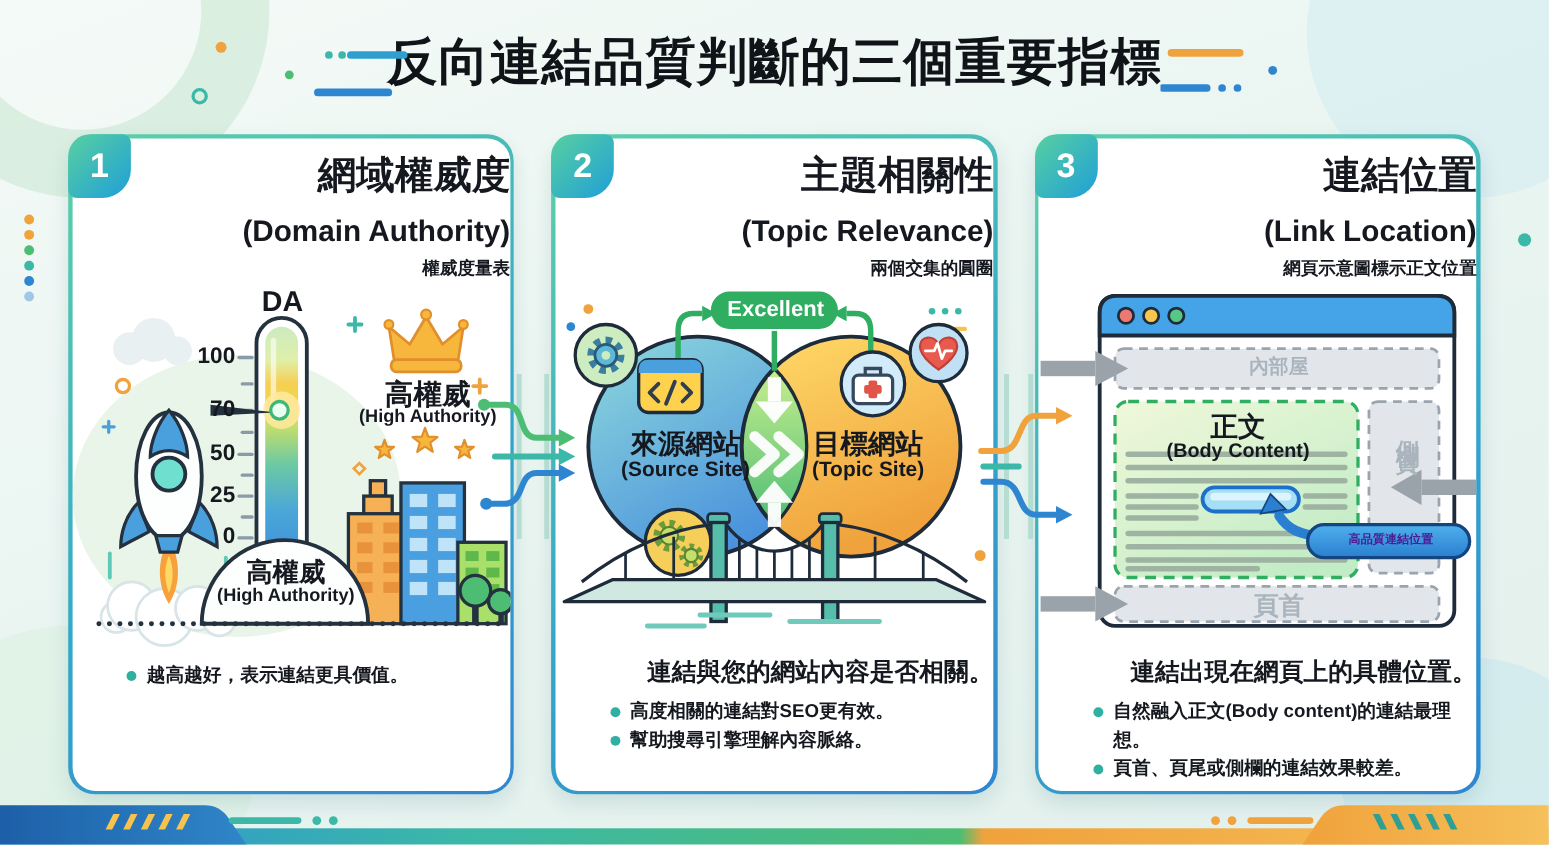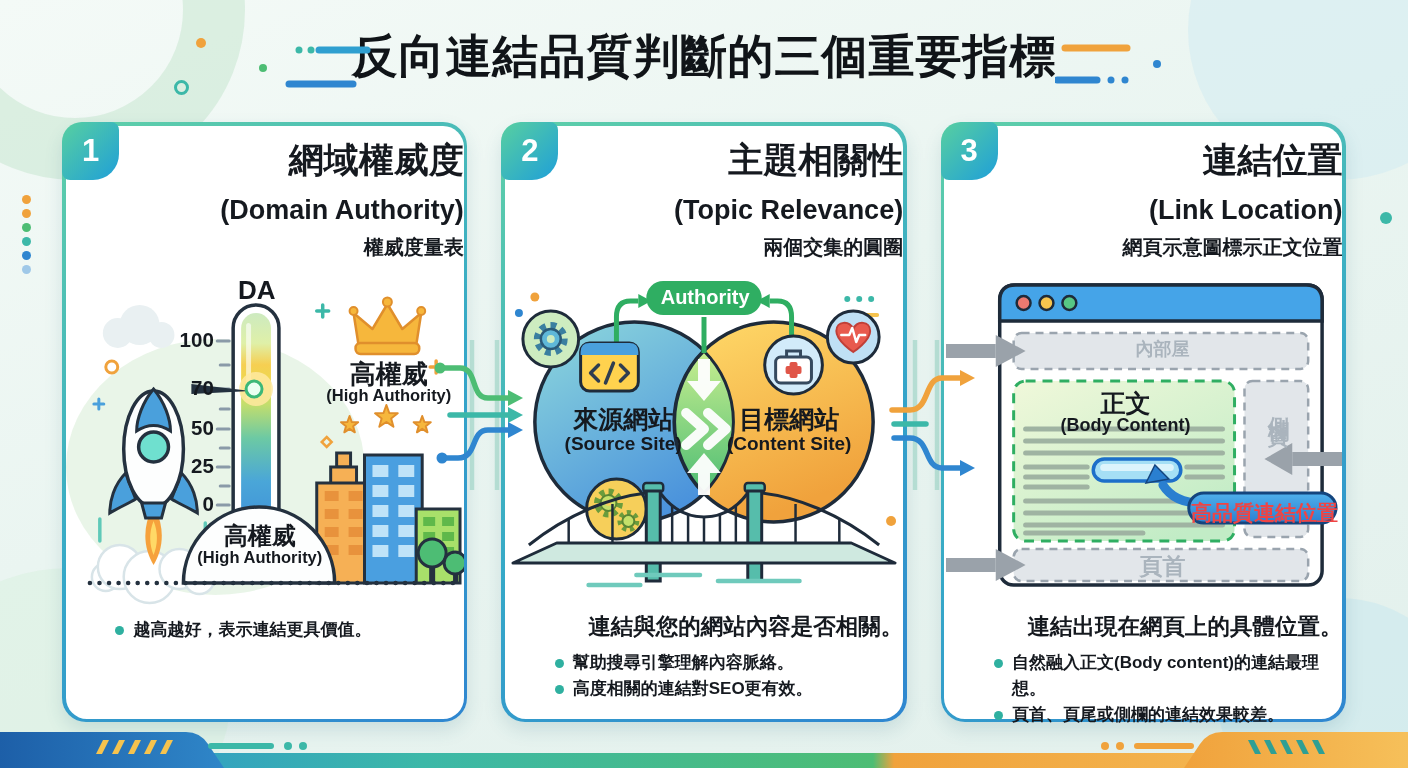--- a/index.html
+++ b/index.html
@@ -36,22 +36,22 @@
   }
   .badge {
     position:absolute; top:0; left:0; width:57px; height:58px; z-index:3;
     background:linear-gradient(135deg,#58d0a0,#1f9fd8);
     border-radius:20px 8px 26px 8px;
     color:#fff; font-size:31px; font-weight:800;
     display:flex; align-items:center; justify-content:center;
   }
   .card-title { font-size:35px; font-weight:800; line-height:1.12; }
   .card-sub { font-size:27px; font-weight:800; margin-top:16px; }
-  .card-caption { font-size:20px; font-weight:700; margin-top:8px; }
-  .illus { position:relative; width:398px; height:332px; margin-top:16px; flex:none; }
+  .card-caption { font-size:16px; font-weight:700; margin-top:8px; }
+  .illus { position:relative; width:398px; height:332px; margin-top:6px; flex:none; }
   .illus svg { position:absolute; inset:0; }
   .ov { position:absolute; white-space:nowrap; }
   .ctr { transform:translateX(-50%); }
   .summary { font-size:22.5px; font-weight:800; margin-top:2px; }
   .bullets { margin-top:8px; width:92%; padding-left:18px; }
   .bullet { display:flex; gap:9px; align-items:flex-start; font-size:17px; font-weight:700; line-height:1.55; text-align:left; }
   .bullet .bdot { width:9px; height:9px; border-radius:50%; background:#2fb0a0; margin-top:9px; flex:none; }
 
   .conn { position:absolute; width:150px; height:150px; z-index:5; pointer-events:none; }
   #conn12 { left:420px; top:340px; }
@@ -377,36 +377,36 @@
             <rect x="142" y="214" width="14" height="90" fill="#56bdab" stroke="#1e2b3a" stroke-width="3"></rect>
             <rect x="244" y="214" width="14" height="90" fill="#56bdab" stroke="#1e2b3a" stroke-width="3"></rect>
             <path d="M8 286 L52 266 L348 266 L392 286 Z" fill="#cfe9e0" stroke="#1e2b3a" stroke-width="3" stroke-linejoin="round"></path>
             <g stroke="#6fcabc" stroke-width="4.5" stroke-linecap="round">
               <line x1="132" y1="298" x2="196" y2="298"></line>
                 <line x1="214" y1="304" x2="296" y2="304"></line>
                 <line x1="84" y1="308" x2="136" y2="308"></line>
             </g>
           </g>
         </svg>
-        <span class="ov ctr" style="left:200px;top:9px;font-size:20px;font-weight:800;color:#fff">Authority</span>
+        <span class="ov ctr" style="left:200px;top:9px;font-size:20px;font-weight:800;color:#fff">Excellent</span>
         <span class="ov ctr" style="left:118px;top:126px;font-size:25px;font-weight:800">來源網站</span>
         <span class="ov ctr" style="left:118px;top:156px;font-size:19px;font-weight:800">(Source Site)</span>
         <span class="ov ctr" style="left:284px;top:126px;font-size:25px;font-weight:800">目標網站</span>
-        <span class="ov ctr" style="left:284px;top:156px;font-size:19px;font-weight:800">(Content Site)</span>
+        <span class="ov ctr" style="left:284px;top:156px;font-size:19px;font-weight:800">(Topic Site)</span>
       </div>
 
       <div class="summary">連結與您的網站內容是否相關。</div>
       <div class="bullets">
         <div class="bullet">
             <span class="bdot"></span>
-            <span>幫助搜尋引擎理解內容脈絡。</span>
+            <span>高度相關的連結對SEO更有效。</span>
           </div>
         <div class="bullet">
             <span class="bdot"></span>
-            <span>高度相關的連結對SEO更有效。</span>
+            <span>幫助搜尋引擎理解內容脈絡。</span>
           </div>
       </div>
     </div>
   </div>
 
   <div class="card">
     <div class="badge">3</div>
     <div class="card-inner">
       <div class="card-title">連結位置</div>
       <div class="card-sub">(Link Location)</div>
@@ -472,21 +472,21 @@
               <polygon points="52,272 52,304 82,288"></polygon>
             <rect x="350" y="175" width="50" height="14"></rect>
               <polygon points="350,166 350,198 322,182"></polygon>
           </g>
         </svg>
         <span class="ov ctr muted" style="left:218px;top:60px;font-size:18px;font-weight:800">內部屋</span>
         <span class="ov ctr" style="left:181px;top:110px;font-size:25px;font-weight:800">正文</span>
         <span class="ov ctr" style="left:181px;top:138px;font-size:18px;font-weight:800">(Body Content)</span>
         <span class="ov ctr muted vertical" style="left:334px;top:122px;font-size:21px;font-weight:800">側欄賀</span>
         <span class="ov ctr muted" style="left:218px;top:274px;font-size:23px;font-weight:800">頁首</span>
-        <span class="ov ctr" style="left:320px;top:222px;font-size:21px;font-weight:800;color:#ef4444">高品質連結位置</span>
+        <span class="ov ctr" style="left:320px;top:222px;font-size:11px;font-weight:800;color:#4c1d95">高品質連結位置</span>
       </div>
 
       <div class="summary">連結出現在網頁上的具體位置。</div>
       <div class="bullets">
         <div class="bullet">
             <span class="bdot"></span>
             <span>自然融入正文(Body content)的連結最理想。</span>
           </div>
         <div class="bullet">
             <span class="bdot"></span>

